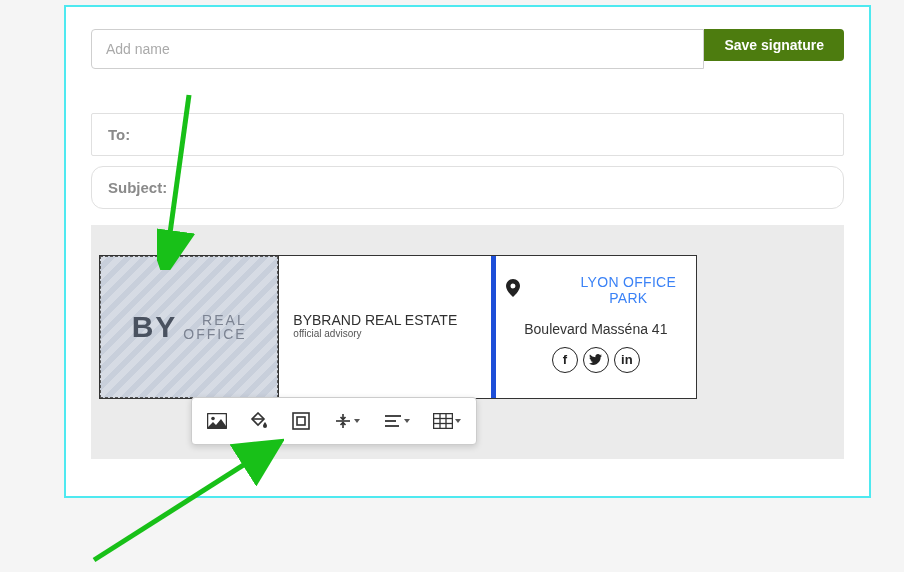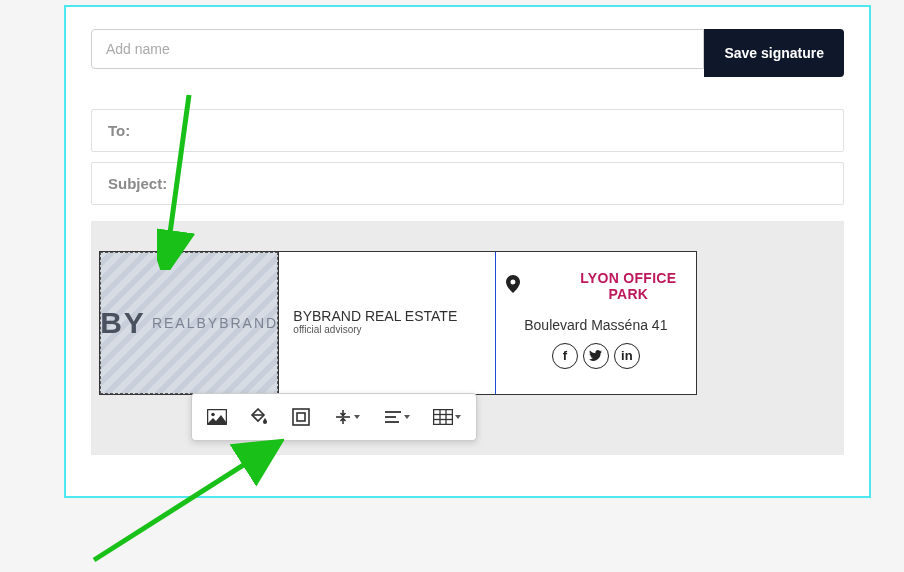--- a/index.html
+++ b/index.html
@@ -27,54 +27,54 @@
     height: 40px;
     border: 1px solid #cfcfcf;
     border-radius: 4px 0 0 4px;
     padding: 0 14px;
     font-size: 14px;
     color: #15803d;
     outline: none;
   }
   .name-input::placeholder { color: #aaa; }
   .save-btn {
-    height: 48px;
+    height: 32px;
     padding: 4px 20px;
-    background: #0f172a;
+    background: #4d7c0f;
     color: #fff;
     font-weight: bold;
     font-size: 14px;
     border: none;
     border-radius: 0 4px 4px 0;
     cursor: pointer;
   }
   .field-row {
-    margin-top: 32px;
+    margin-top: 44px;
     border: 1px solid #e0e0e0;
     border-radius: 2px;
     padding: 12px 16px;
     font-size: 15px;
     color: #8a8a8a;
     font-weight: bold;
   }
-  .field-row.subject { margin-top: 10px; }
+  .field-row.subject { margin-top: 10px; border-radius: 12px; }
   .sig-area {
     margin-top: 16px;
     background: #ebebeb;
     padding: 30px 8px 60px 8px;
     position: relative;
   }
   .sig-table {
     display: flex;
     border: 1px solid #333;
     background: #fff;
     width: 598px;
   }
   .cell {
-    border-right: 1px solid #1d4ed8;
+    border-right: 5px solid #1d4ed8;
     position: relative;
   }
   .cell:last-child { border-right: none; }
   .cell0 {
     width: 179px;
     height: 142px;
     outline: 1px dashed #555;
     outline-offset: -1px;
     background: repeating-linear-gradient(
       135deg,
@@ -91,21 +91,21 @@
   .logo-box { display: flex; align-items: center; gap: 6px; }
   .logo-by {
     font-family: Arial, sans-serif;
     font-size: 30px;
     font-weight: bold;
     letter-spacing: 2px;
     color: #4a5260;
   }
   .logo-stack {
     display: flex;
-    flex-direction: row;
+    flex-direction: column;
     line-height: 1;
     font-size: 14px;
     letter-spacing: 2px;
     color: #7c8392;
     text-align: right;
   }
   .cell1 {
     width: 218px;
     height: 142px;
     padding: 56px 14px 0 14px;
@@ -126,23 +126,23 @@
     text-align: center;
   }
   .office-park-row {
     display: flex;
     align-items: center;
     justify-content: center;
     gap: 6px;
     margin-bottom: 14px;
   }
   .office-park {
-    font-weight: bold;
-    font-size: 14px;
-    color: #be185d;
+    font-weight: normal;
+    font-size: 14px;
+    color: #3b82f6;
     letter-spacing: 0.3px;
     padding-left: 45px;
   }
   .addr {
     font-size: 14px;
     color: #333;
     line-height: 1.35;
   }
   .socials {
     display: flex;
@@ -227,21 +227,21 @@
 
   <div class="sig-area">
 
     <div class="sig-table">
 
       <div class="cell cell0">
         <div class="logo-box">
           <span class="logo-by">BY</span>
           <span class="logo-stack">
             <span>REAL</span>
-            <span>BYBRAND</span>
+            <span>OFFICE</span>
           </span>
         </div>
       </div>
 
       <div class="cell cell1">
         <div class="brand-name">BYBRAND REAL ESTATE</div>
         <div class="advisory">official advisory</div>
       </div>
 
       <div class="cell cell2">

